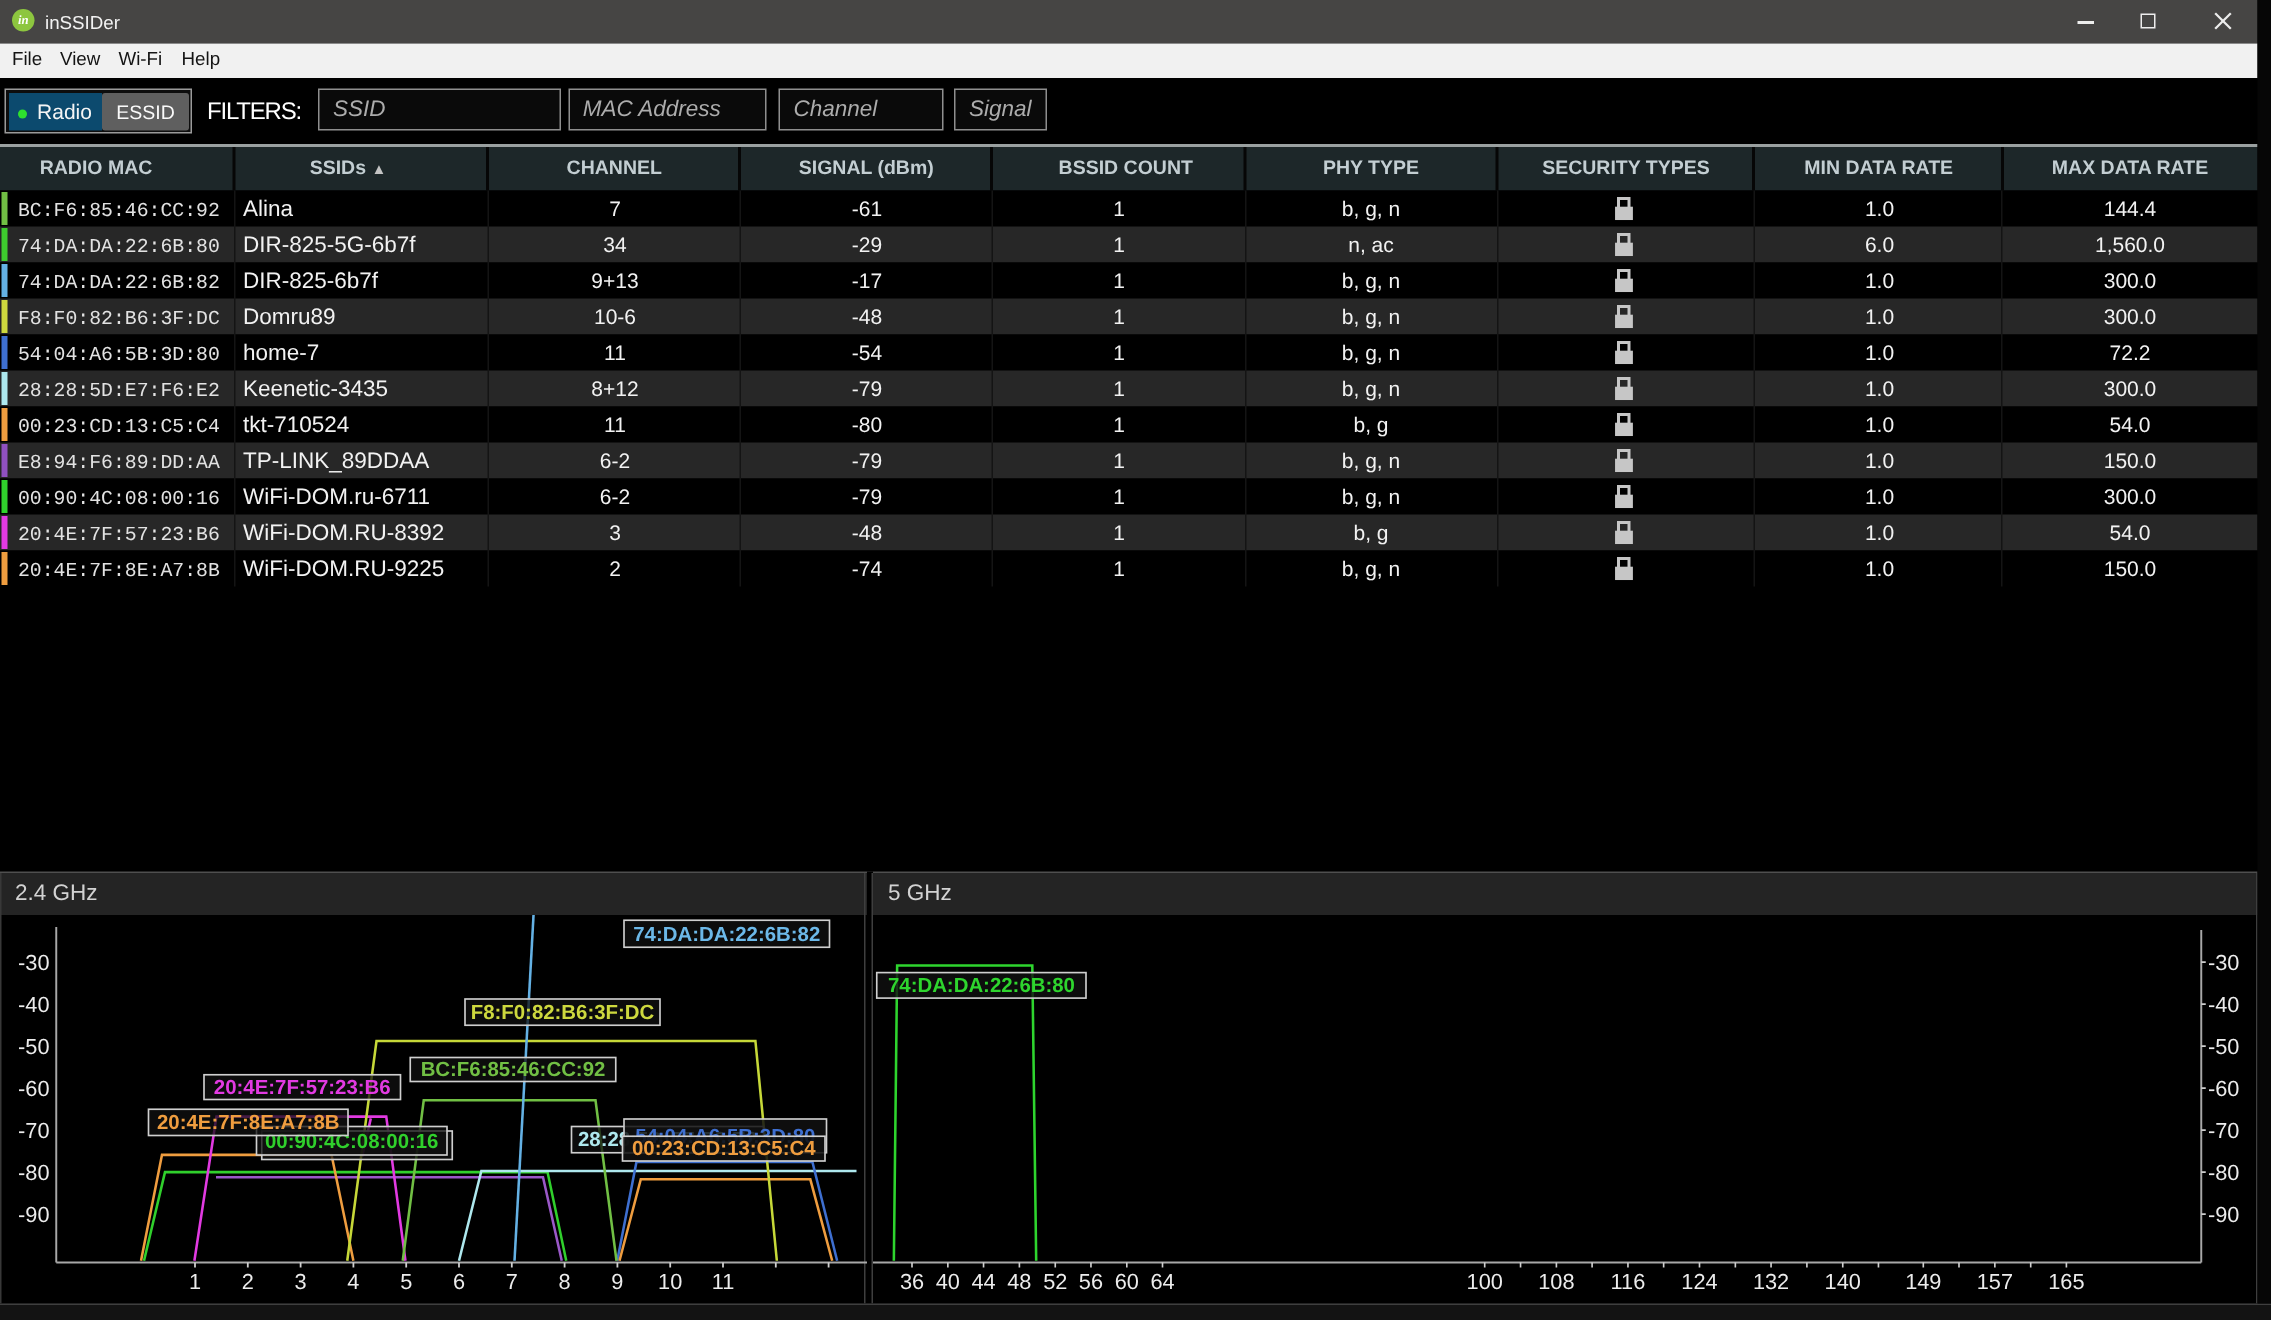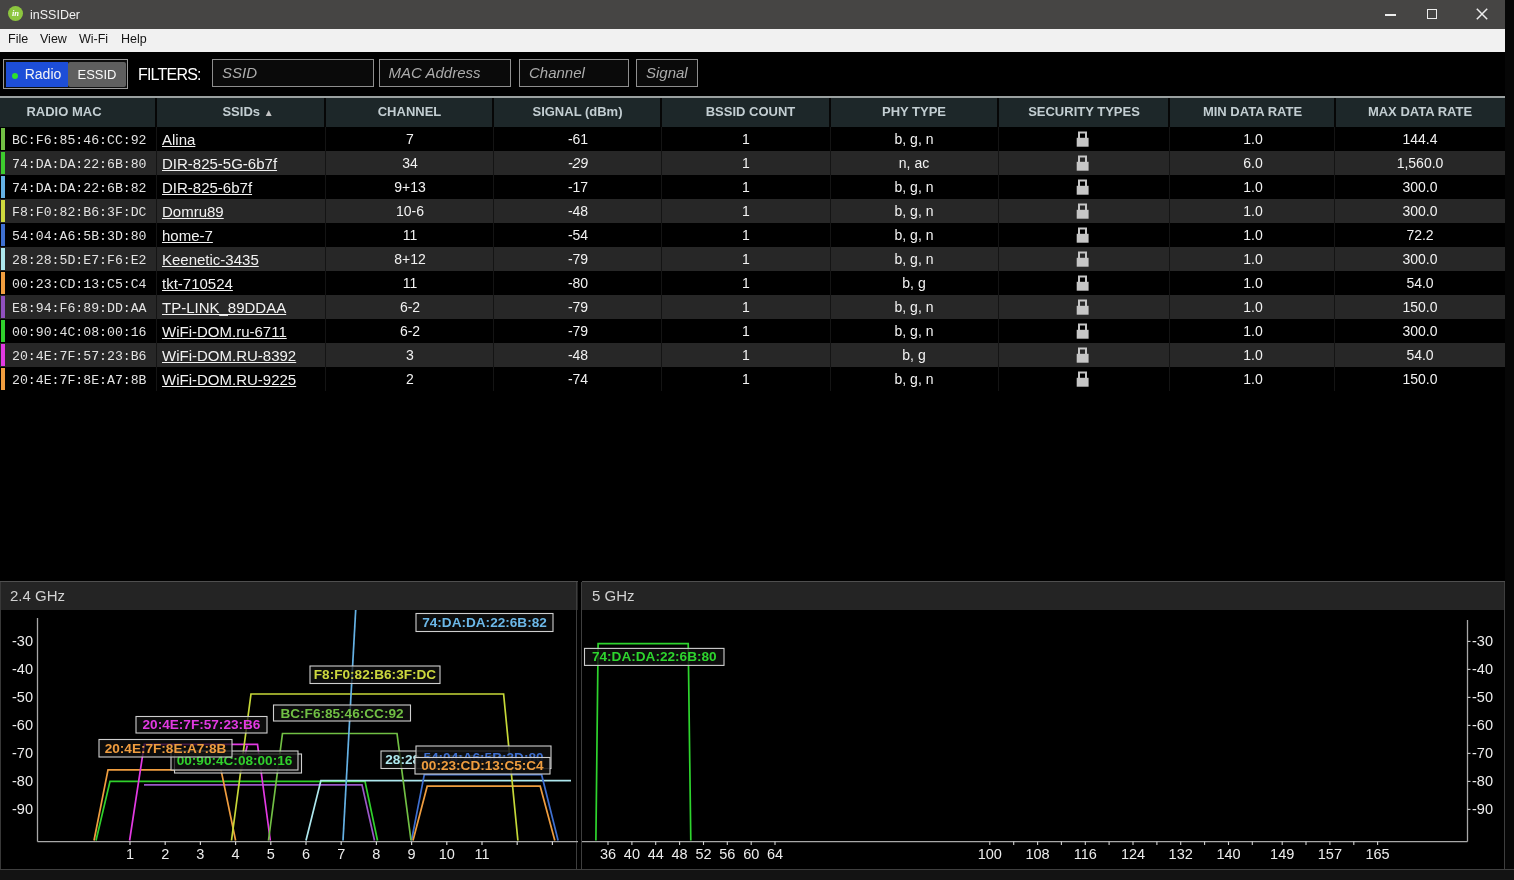--- a/index.html
+++ b/index.html
@@ -12,35 +12,35 @@
 #apptitle { left:30px; top:8px; color:#f2f2f2; font-size:12.5px; }
 #minline { left:1385px; top:14px; width:11px; height:2px; background:#ededed; }
 #maxsq { left:1427px; top:9px; width:10px; height:10px; border:1.5px solid #ededed; }
 
 
 #menubar { left:0; top:29px; width:1505px; height:23px; background:#f1f1f1; color:#141414; font-size:12.5px; }
 #menubar span { position:absolute; top:3px; }
 
 #filterbar { left:0; top:52px; width:1505px; height:44px; background:#000; }
 #toggle { left:3px; top:7px; width:125px; height:30px; border:1.5px solid #9a9a9a; background:#0d0d0d; }
-#radiobtn { left:2px; top:2px; width:62px; height:25px; background:#1d4ed8; color:#f5f5f5; font-size:14px; line-height:25px; text-align:center; padding-left:12px; }
+#radiobtn { left:2px; top:2px; width:62px; height:25px; background:#0c4a6e; color:#f5f5f5; font-size:14px; line-height:25px; text-align:center; padding-left:12px; }
 #radiodot { left:8px; top:13px; width:6px; height:6px; border-radius:50%; background:#2ee02e; }
 #essidbtn { left:64px; top:2px; width:58px; height:25px; background:#5f5f5f; border-radius:2px; color:#fafafa; font-size:13px; line-height:25px; text-align:center; }
 #filterslabel { left:138px; top:66px; color:#fff; font-size:16px; letter-spacing:-0.8px; }
 .finput { top:59px; height:28px; border:1px solid #8e8e8e; background:#0a0a0a; color:#acacac; font-size:15px; font-style:italic; line-height:26px; padding-left:9px; }
 #f1 { left:212px; width:162px; } #f2 { left:378.5px; width:132px; }
 #f3 { left:519px; width:110px; } #f4 { left:636px; width:62px; }
 
 #thead { left:0; top:96px; width:1505px; height:31px; background:#1d2729; border-top:2px solid #9aa0a0; }
 .hcell { top:6px; color:#c3ced2; font-size:13px; font-weight:bold; text-align:center; }
 .hsep { top:0; width:2px; height:29px; background:#060606; }
 .row { left:0; width:1505px; height:24px; }
 .row .bar { position:absolute; left:1px; top:1px; width:4px; height:22px; }
 .row .mac { position:absolute; left:12px; top:6px; font-family:"Liberation Mono",monospace; font-size:13.2px; color:#e2e2e2; }
-.row .ssid { position:absolute; left:162px; top:4px; font-size:15px; color:#f2f2f2;text-decoration:underline; }
+.row .ssid { position:absolute; left:162px; top:4px; font-size:15px; color:#f2f2f2; }
 .cell { position:absolute; top:4px; font-size:14px; color:#f2f2f2; text-align:center; }
 .vsep { top:127px; width:1px; height:264px; background:#141414; }
 
 #chartline { left:0; top:581px; width:1505px; height:1px; background:#4f4f4f; }
 #p24head { left:0; top:582px; width:578px; height:28px; background:#242424; color:#d2d2d2; font-size:15px; }
 #p5head { left:582px; top:582px; width:923px; height:28px; background:#242424; color:#d2d2d2; font-size:15px; }
 #p24head span, #p5head span { position:absolute; left:10px; top:5px; }
 #chartgap { left:578px; top:581px; width:4px; height:288px; background:#000; }
 #statusbar { left:0; top:869px; width:1514px; height:11px; background:#131313; border-top:1.5px solid #3f3f3f; }
 #rightstrip { left:1505px; top:0; width:9px; height:869px; background:#060606; }
@@ -69,21 +69,21 @@
     <div id="essidbtn" class="abs">ESSID</div>
   </div>
 </div>
 <div id="filterslabel" class="abs">FILTERS:</div>
 <div id="f1" class="abs finput">SSID</div>
 <div id="f2" class="abs finput">MAC Address</div>
 <div id="f3" class="abs finput">Channel</div>
 <div id="f4" class="abs finput">Signal</div>
 <div id="thead" class="abs">
 <div class="hcell abs" style="left:0px;width:128px;">RADIO MAC</div>
-<div class="hcell abs" style="left:172px;width:152px;">SSIDs <span style="color:#c4c4c4;font-size:10px;">▲</span></div>
+<div class="hcell abs" style="left:156px;width:152px;">SSIDs <span style="color:#c4c4c4;font-size:10px;">▲</span></div>
 <div class="hcell abs" style="left:325.5px;width:168px;">CHANNEL</div>
 <div class="hcell abs" style="left:493.5px;width:168px;">SIGNAL (dBm)</div>
 <div class="hcell abs" style="left:661.5px;width:178px;">BSSID COUNT</div>
 <div class="hcell abs" style="left:830px;width:168px;">PHY TYPE</div>
 <div class="hcell abs" style="left:998px;width:172px;">SECURITY TYPES</div>
 <div class="hcell abs" style="left:1169.5px;width:166px;">MIN DATA RATE</div>
 <div class="hcell abs" style="left:1335px;width:170px;">MAX DATA RATE</div>
 <div class="hsep abs" style="left:155px;"></div>
 <div class="hsep abs" style="left:324px;"></div>
 <div class="hsep abs" style="left:492px;"></div>
@@ -108,21 +108,21 @@
       <rect x="0.7" y="6.8" width="11.9" height="8.9" fill="#c6c6c6"></rect>
     </svg>
   <div class="cell" style="left:1170px;width:166px;">1.0</div>
   <div class="cell" style="left:1335px;width:170px;">144.4</div>
 </div>
 <div class="row abs" style="top:151px;background:#272727;">
   <div class="bar" style="background:#3ecc2e;"></div>
   <div class="mac">74:DA:DA:22:6B:80</div>
   <div class="ssid">DIR-825-5G-6b7f</div>
   <div class="cell" style="left:326px;width:168px;">34</div>
-  <div class="cell" style="left:494px;width:168px;font-style:italic;">-29</div>
+  <div class="cell" style="left:494px;width:168px;">-29</div>
   <div class="cell" style="left:662px;width:168px;">1</div>
   <div class="cell" style="left:830px;width:168px;">n, ac</div>
   <svg width="13" height="16" viewBox="0 0 13 16" style="position:absolute;left:1076px;top:4px;">
       <path d="M3.0 7.0 L3.0 1.4 L10.0 1.4 L10.0 7.0" fill="none" stroke="#c6c6c6" stroke-width="2.0"></path>
       <rect x="0.7" y="6.8" width="11.9" height="8.9" fill="#c6c6c6"></rect>
     </svg>
   <div class="cell" style="left:1170px;width:166px;">6.0</div>
   <div class="cell" style="left:1335px;width:170px;">1,560.0</div>
 </div>
 <div class="row abs" style="top:175px;background:#000000;">

